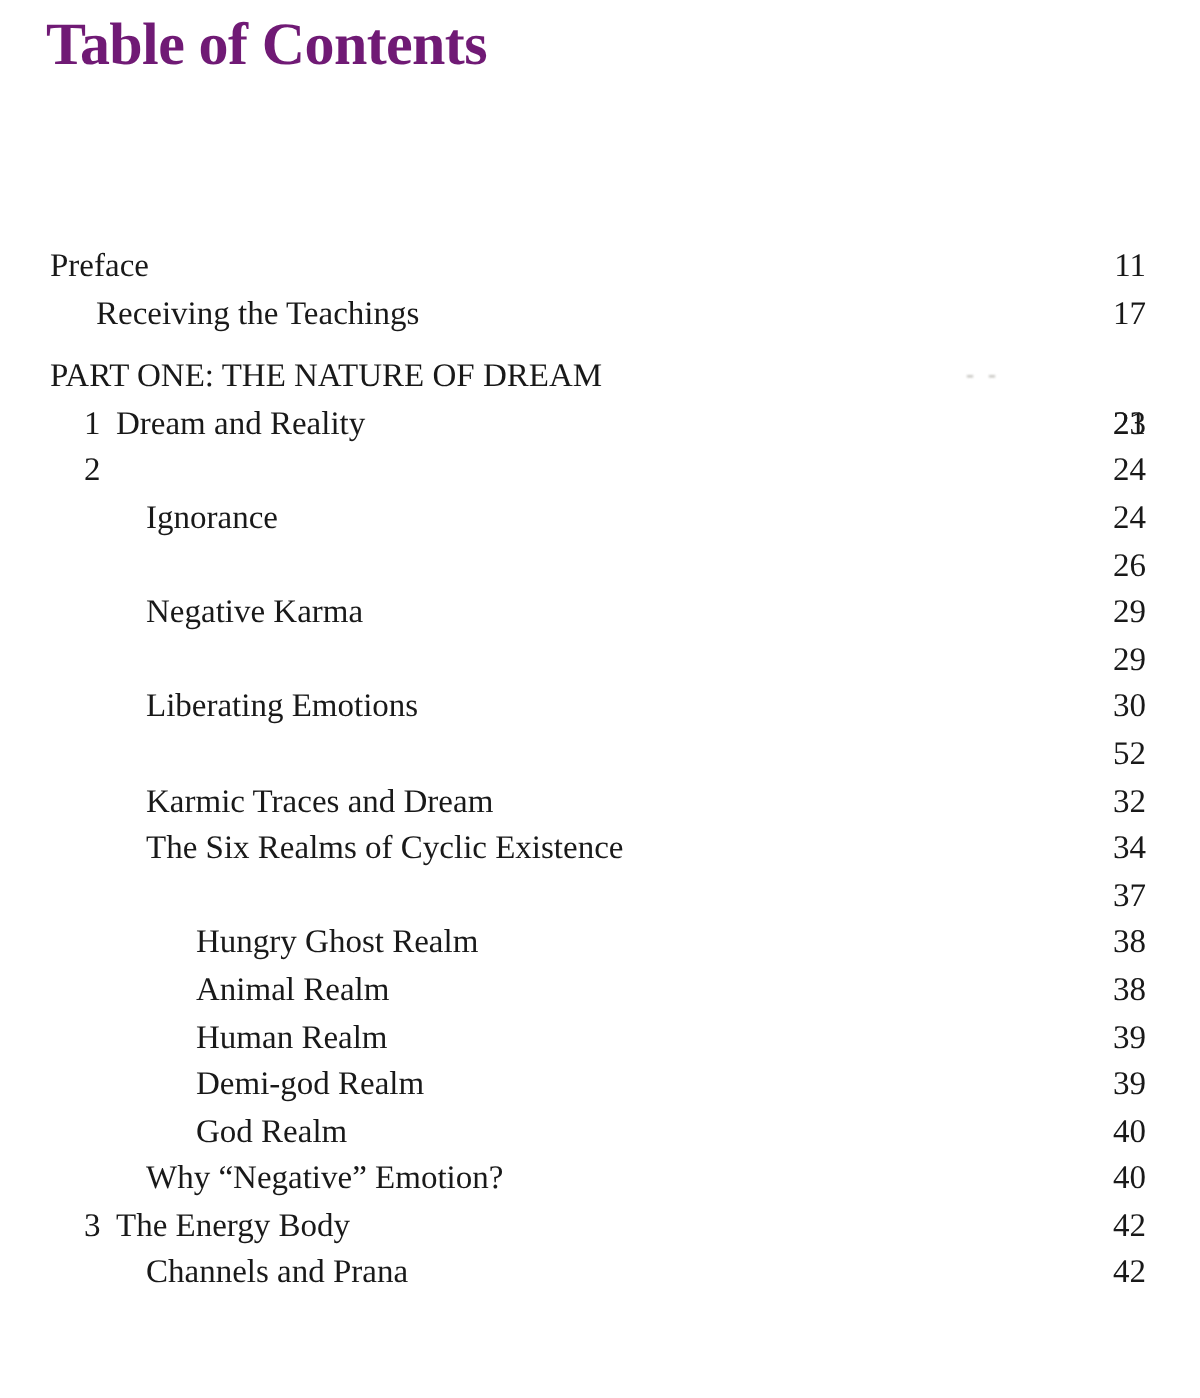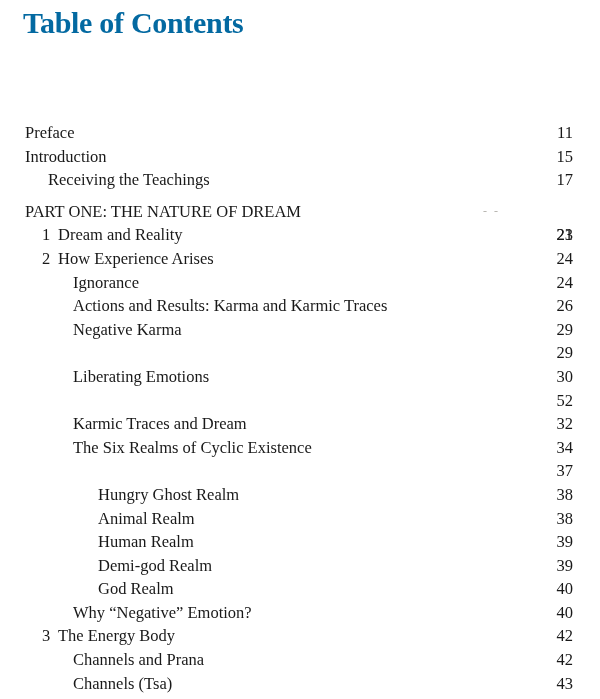--- a/index.html
+++ b/index.html
@@ -17,21 +17,21 @@
     overflow: hidden;
   }
   .page-title {
     position: absolute;
     left: 23px;
     top: 6px;
     margin: 0;
     font-size: 30px;
     font-weight: bold;
     letter-spacing: -0.3px;
-    color: #0369a1;
+    color: #701a75;
   }
   .toc-list {
     position: absolute;
     left: 25px;
     top: 121px;
     width: 548px; 
   }
   .toc-row {
     position: relative;
     display: flex;
@@ -73,54 +73,47 @@
 
 <div class="page">
   <h1 class="page-title">Table of Contents</h1>
 
   <div class="toc-list">
       <div class="toc-row lvl0">
 
     <span class="entry-label">Preface</span>
     <span class="entry-page">11</span>
   </div>
-      <div class="toc-row lvl0">
-
-    <span class="entry-label">Introduction</span>
-    <span class="entry-page">15</span>
-  </div>
       <div class="toc-row lvl1">
 
     <span class="entry-label">Receiving the Teachings</span>
     <span class="entry-page">17</span>
   </div>
       <div class="toc-row lvl0 gap-before">
 
     <span class="entry-label">PART ONE: THE NATURE OF DREAM</span>
     <span class="entry-page">21</span>
   <span class="pencil-mark">- -</span>
       </div>
       <div class="toc-row chapter">
     <span class="chap-num">1</span>
     <span class="entry-label">Dream and Reality</span>
     <span class="entry-page">23</span>
   </div>
       <div class="toc-row chapter">
     <span class="chap-num">2</span>
-    <span class="entry-label">How Experience Arises</span>
     <span class="entry-page">24</span>
   </div>
       <div class="toc-row lvl2">
 
     <span class="entry-label">Ignorance</span>
     <span class="entry-page">24</span>
   </div>
       <div class="toc-row lvl2">
 
-    <span class="entry-label">Actions and Results: Karma and Karmic Traces</span>
     <span class="entry-page">26</span>
   </div>
       <div class="toc-row lvl2">
 
     <span class="entry-label">Negative Karma</span>
     <span class="entry-page">29</span>
   </div>
       <div class="toc-row lvl2">
 
     <span class="entry-page">29</span>
@@ -181,19 +174,14 @@
       <div class="toc-row chapter">
     <span class="chap-num">3</span>
     <span class="entry-label">The Energy Body</span>
     <span class="entry-page">42</span>
   </div>
       <div class="toc-row lvl2">
 
     <span class="entry-label">Channels and Prana</span>
     <span class="entry-page">42</span>
   </div>
-      <div class="toc-row lvl2">
-
-    <span class="entry-label">Channels (Tsa)</span>
-    <span class="entry-page">43</span>
-  </div>
     </div>
 </div>
 
 </body></html>

